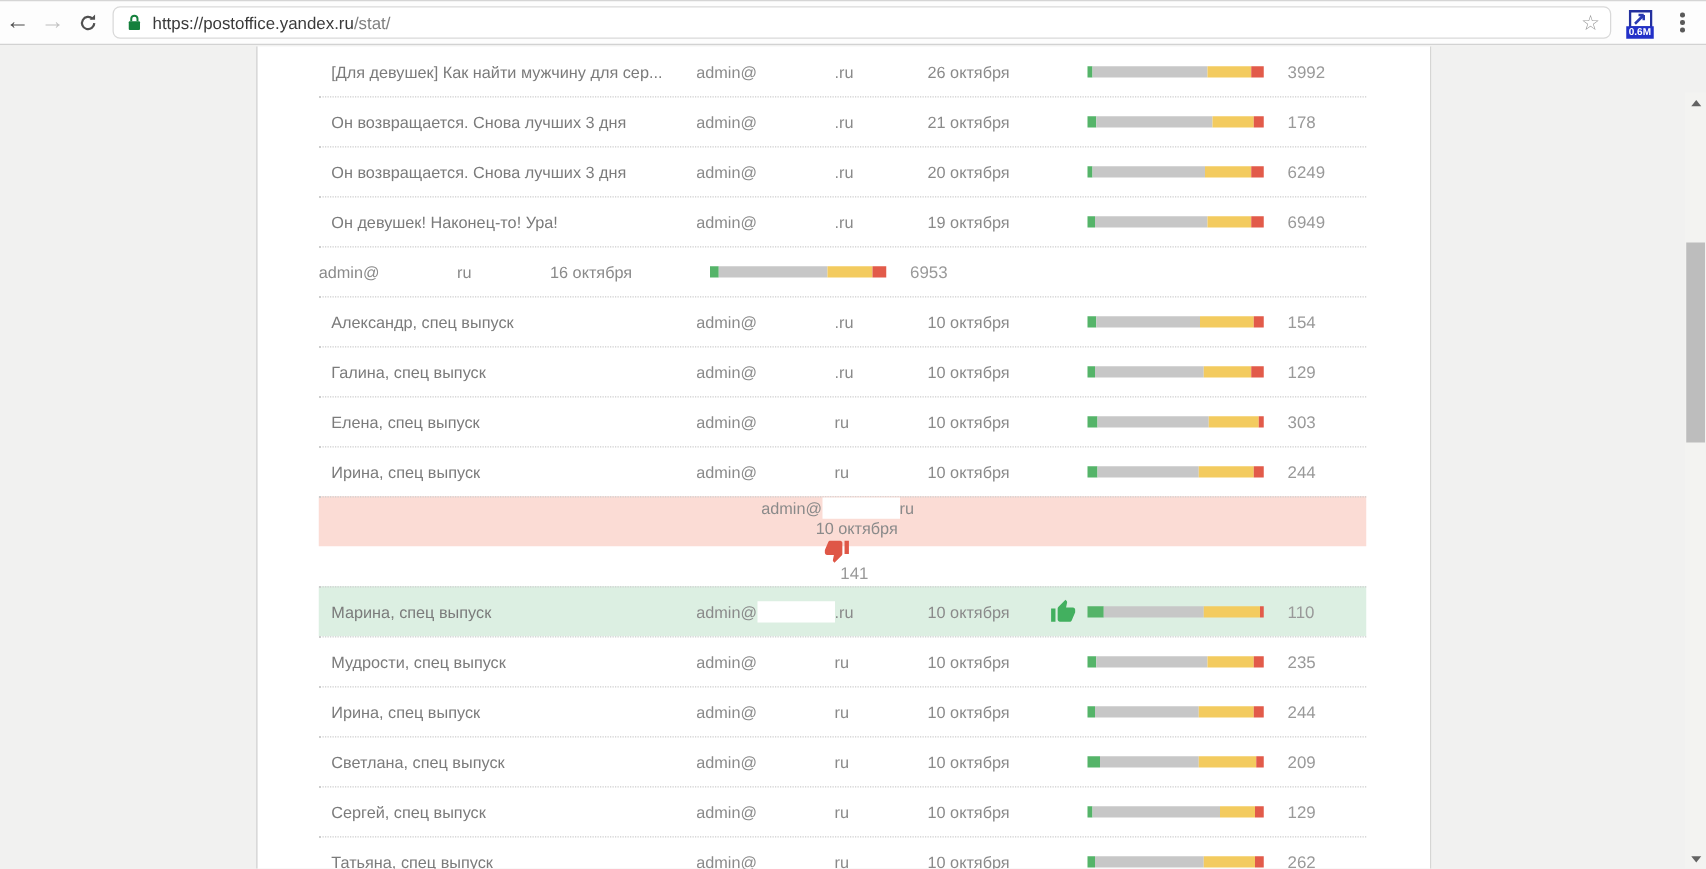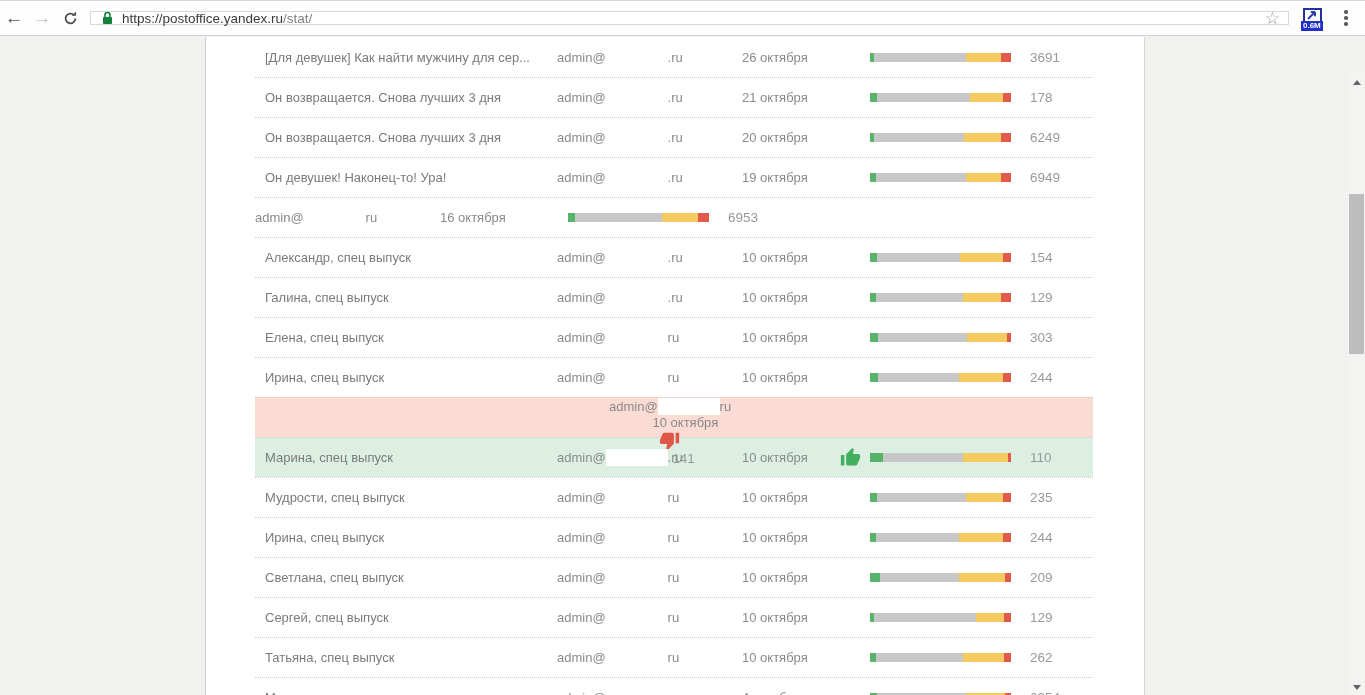--- a/index.html
+++ b/index.html
@@ -7,22 +7,22 @@
     font-family:"Liberation Sans", sans-serif; background:#f1f1f0; }
 
   
   .chrome { position:absolute; top:0; left:0; right:0; height:36px;
     background:#fdfdfd; border-top:1px solid #d5d5d5;
     border-bottom:1px solid #d2d2d2; display:flex; align-items:center; }
   .nav-btn { width:28px; text-align:center; font-size:19px; color:#4f4f4f;
     line-height:28px; user-select:none; }
   .nav-btn.disabled { color:#c3c3c3; }
   .reload-wrap { width:28px; display:flex; justify-content:center; }
-  .omnibox { flex:1; height:14px; margin:0 12px 0 6px; background:#fff;
-    border:1px solid #d9d9d9; border-radius:0; display:flex;
+  .omnibox { flex:1; height:26px; margin:0 12px 0 6px; background:#fff;
+    border:1px solid #d9d9d9; border-radius:6px; display:flex;
     align-items:center; padding:0 8px 0 11px; }
   .lock-wrap { display:flex; align-items:center; margin-right:9px; }
   .url { font-size:13.5px; color:#3a3a3a; white-space:nowrap; }
   .url .path { color:#808080; }
   .omni-spacer { flex:1; }
   .star { font-size:17px; color:#9a9a9a; }
   .ext-wrap { position:relative; width:24px; height:26px; margin-right:8px; }
   .ext-icon { position:absolute; top:3px; left:2px; }
   .ext-badge { position:absolute; bottom:0; left:0; background:#2230c8;
     color:#fff; font-size:8px; line-height:10px; padding:0 2px;
@@ -36,21 +36,21 @@
   .viewport { position:absolute; top:37px; left:0; right:0; bottom:0;
     background:#f1f1f0; overflow:hidden; }
   .panel { position:absolute; left:205px; width:940px; top:0; bottom:0;
     background:#fff; border-left:1px solid #cdcdcd;
     border-right:1px solid #d6d6d4; }
   .table { margin-left:49px; width:838px; }
   .row { height:40px; display:flex; align-items:center;
     border-top:1px dotted #cdcdcd; }
   .row:first-child { border-top:none; }
   .row.neg { background:#fbdcd5;flex-direction:column; }
-  .row.pos { background:#dcefe2; }
+  .row.pos { background:#dcefe2;margin-top:32px; }
   .c-subject { width:302px; padding-left:10px; font-size:13px; color:#7b7b7b;
     white-space:nowrap; overflow:hidden; }
   .c-email { width:130px; display:flex; align-items:center; font-size:13px;
     color:#8a8a8a; white-space:nowrap; }
   .blur-box { display:inline-block; width:62px; height:17px;
     background:#ffffff; flex:none; }
   .c-date { width:153px; padding-left:55px; font-size:13px; color:#8a8a8a;
     white-space:nowrap; }
   .c-thumb { width:30px; display:flex; align-items:center; }
   .c-bar { width:141px; height:9px; display:flex; }
@@ -118,21 +118,21 @@
             <span>.ru</span>
           </span>
           <span class="c-date">26 октября</span>
           <span class="c-thumb"></span>
           <span class="c-bar">
             <div style="width: 3%; background: rgb(85, 180, 105);"></div>
             <div style="width: 65%; background: rgb(199, 199, 199);"></div>
             <div style="width: 25%; background: rgb(243, 203, 95);"></div>
             <div style="width: 7%; background: rgb(226, 91, 74);"></div>
           </span>
-          <span class="c-count">3691</span>
+          <span class="c-count">3992</span>
         </div>
         <div class="row">
           <span class="c-subject">Он возвращается. Снова лучших 3 дня</span>
           <span class="c-email">
             <span>admin@</span>
             <span class="blur-box"></span>
             <span>.ru</span>
           </span>
           <span class="c-date">21 октября</span>
           <span class="c-thumb"></span>

